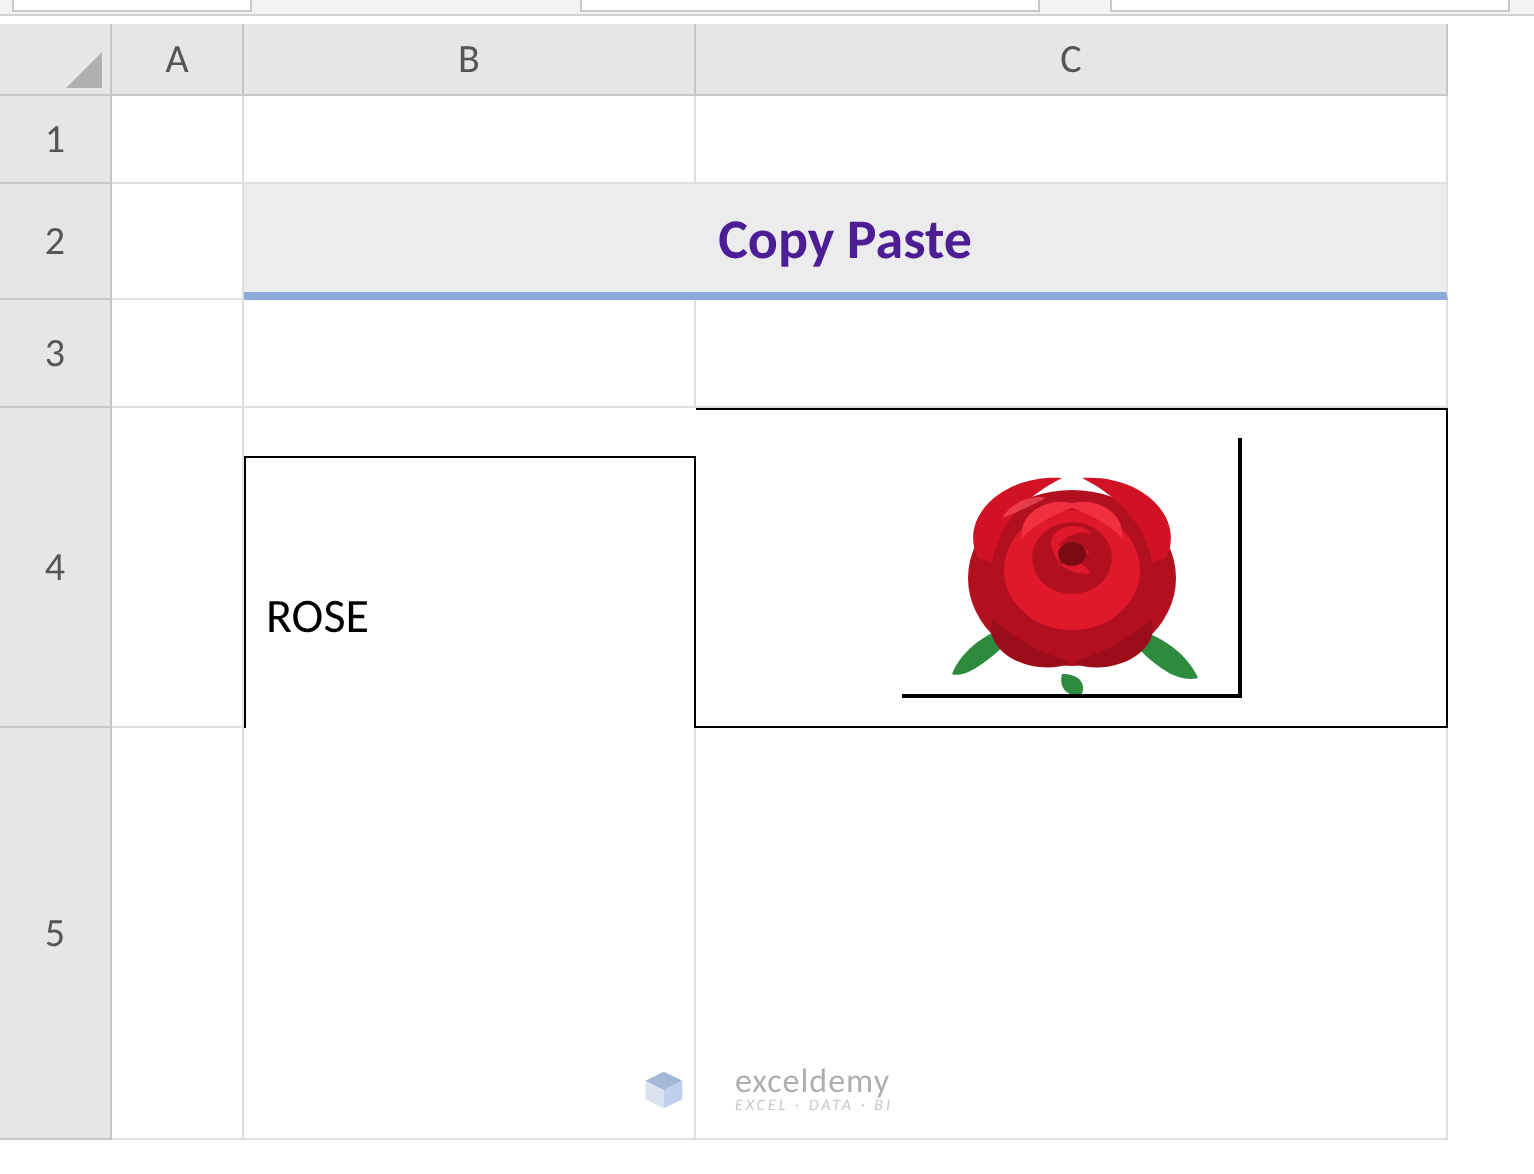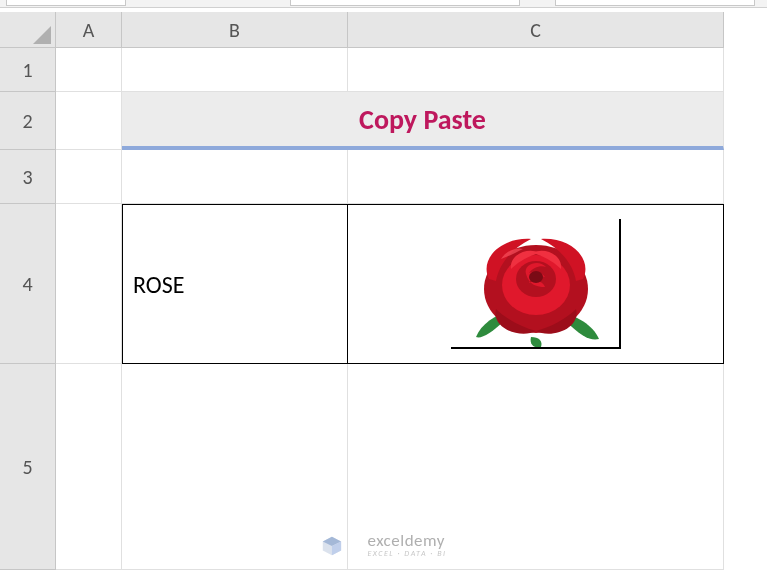--- a/index.html
+++ b/index.html
@@ -88,36 +88,37 @@
     background: #fff;
     position: relative;
   }
   
   .title-cell {
     background: #ececec;
     display: flex;
     align-items: center;
     justify-content: center;
     font-weight: 700;
-    color: #be185d;
+    color: #4c1d95;
     font-size: 28px;
     border-bottom: 4px solid #8ea9db;
   }
   .bordered-box {
     border-right: 1.5px solid #000;
     border-bottom: 1.5px solid #000;
   }
   .bordered-box.left  { border-left: 1.5px solid #000; }
   .bordered-box.top   { border-top: 1.5px solid #000; }
   .label-cell {
     display: flex;
     align-items: center;
     padding-left: 10px;
     font-size: 24px;
     color: #000;
+    margin-top: 24px;
   }
   .image-holder {
     display: flex;
     align-items: center;
     justify-content: center;
   }
   .rose-frame {
     position: relative;
     width: 170px;
     height: 130px;
@@ -133,21 +134,21 @@
     left: 0; bottom: 0;
     width: 100%; height: 2px;
     background: #000;
   }
   .watermark {
     position: absolute;
     left: 50%;
     bottom: 30px;
     transform: translateX(-50%);
     display: flex;
-    align-items: flex-end;
+    align-items: center;
     gap: 25px;
     opacity: 0.55;
     user-select: none;
   }
   .watermark .mark-text { line-height: 1; }
   .watermark .brand {
     font-size: 17px;
     color: #6e6e6e;
     letter-spacing: 0.5px;
   }

